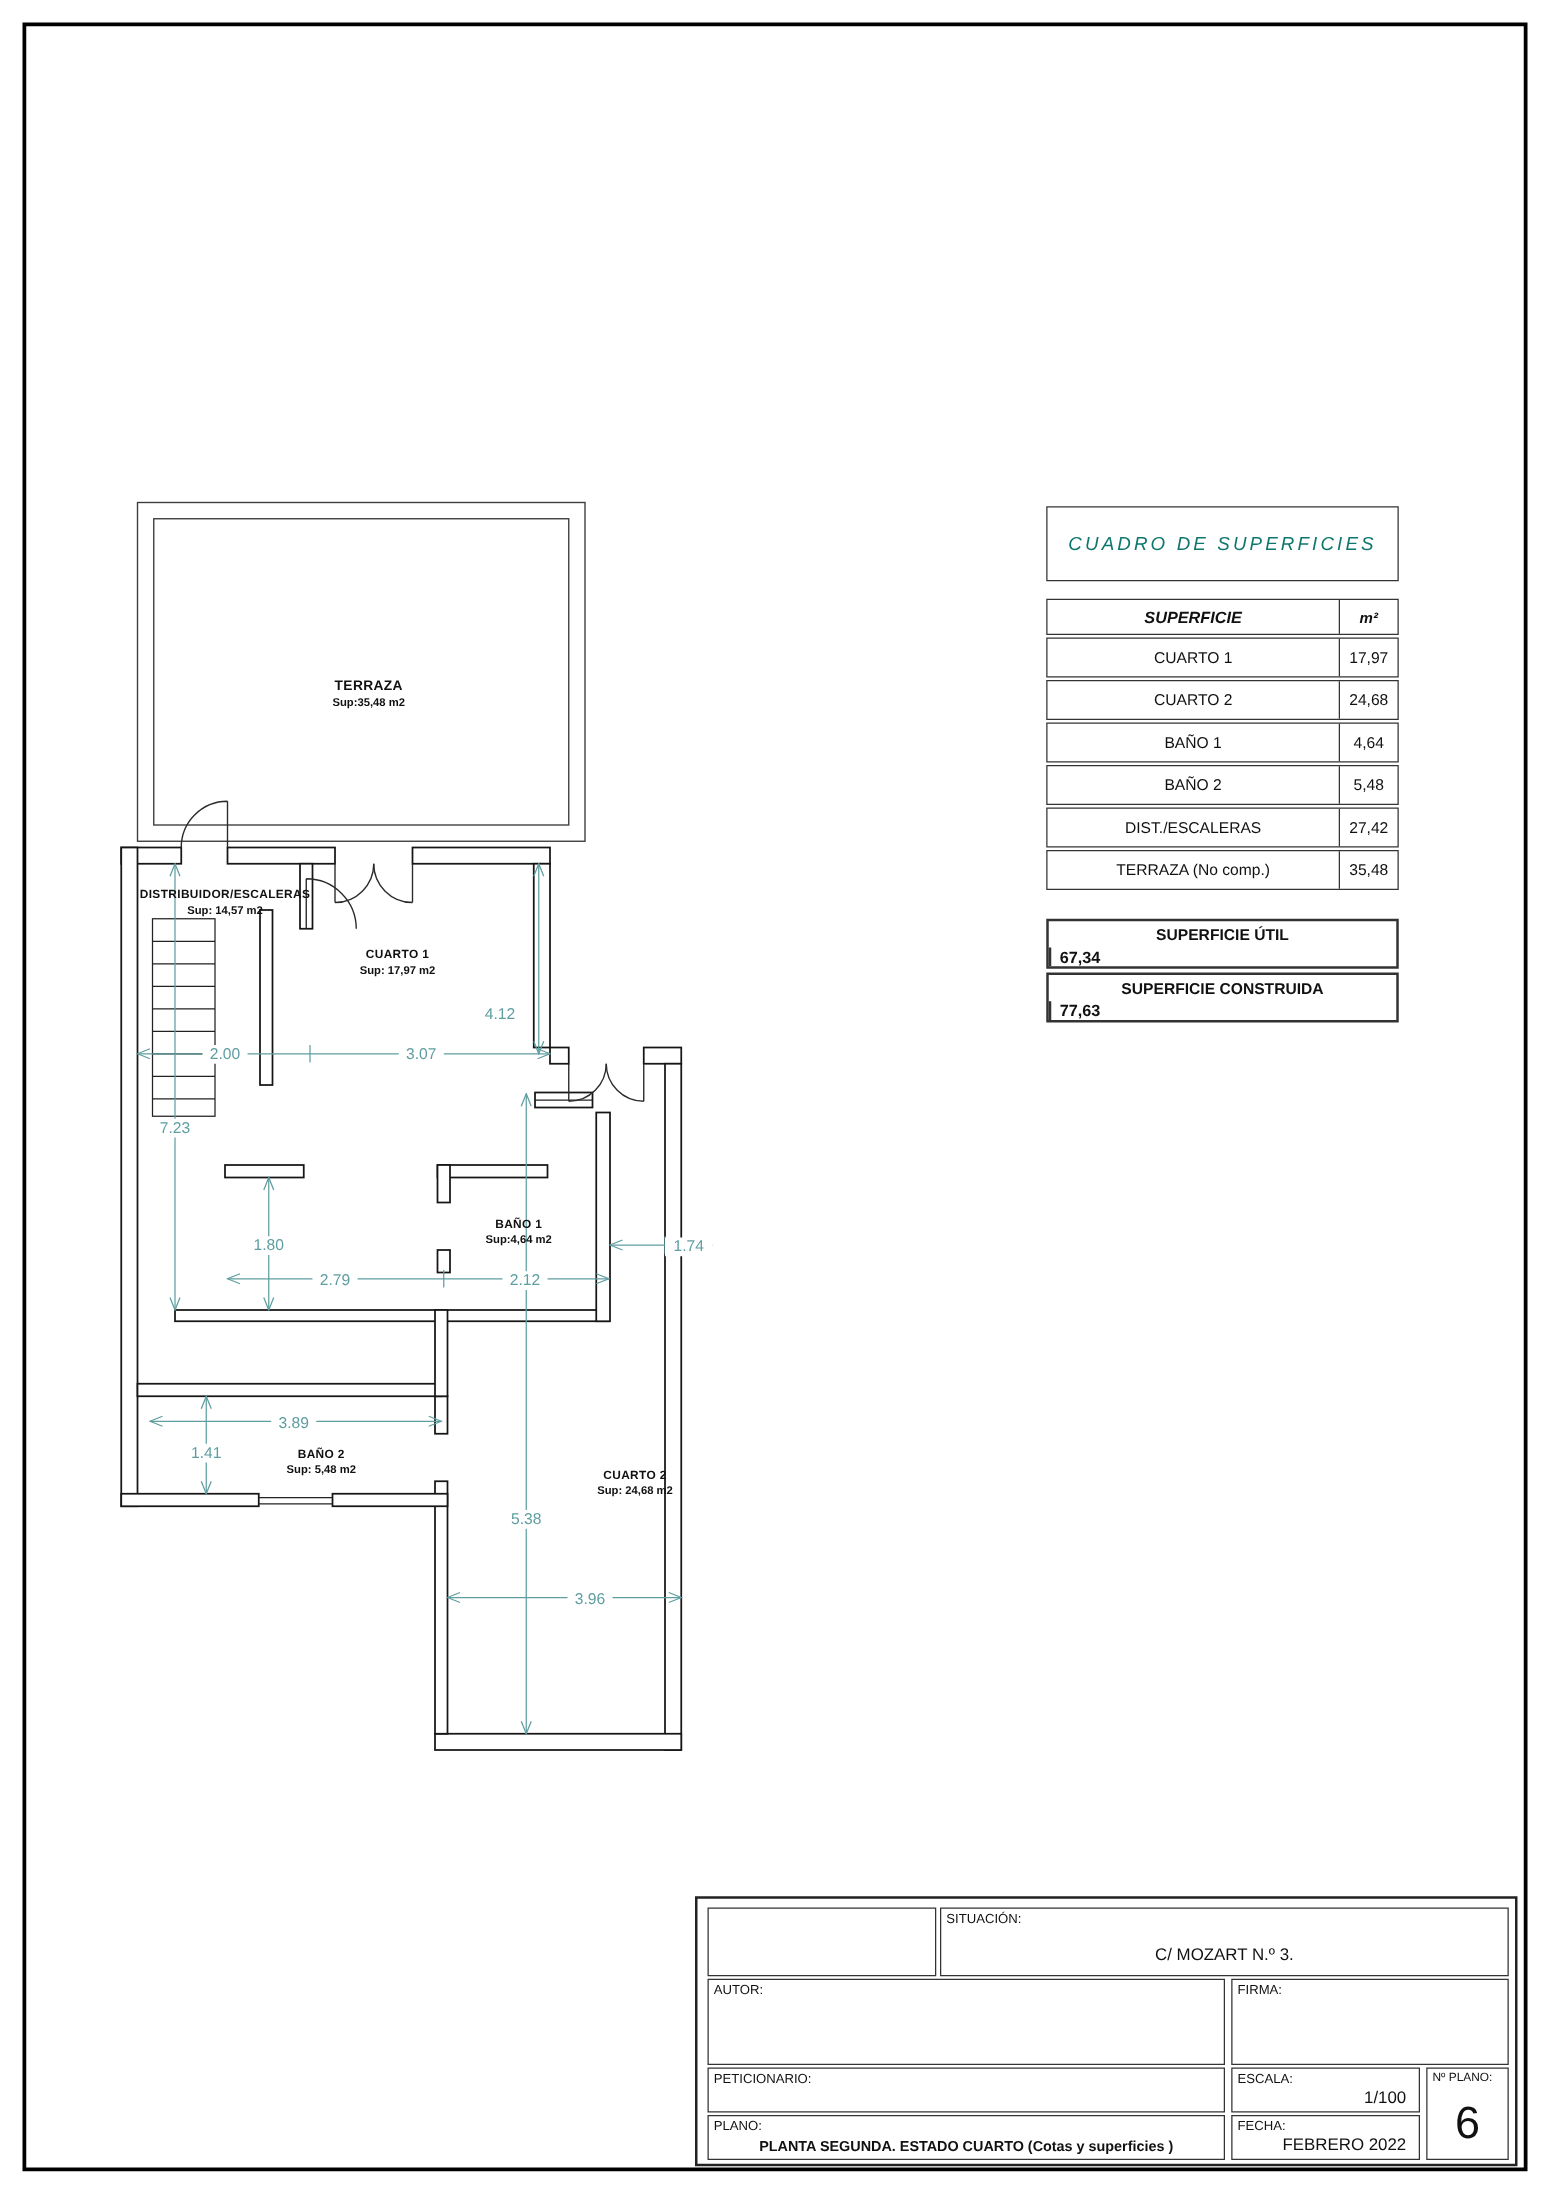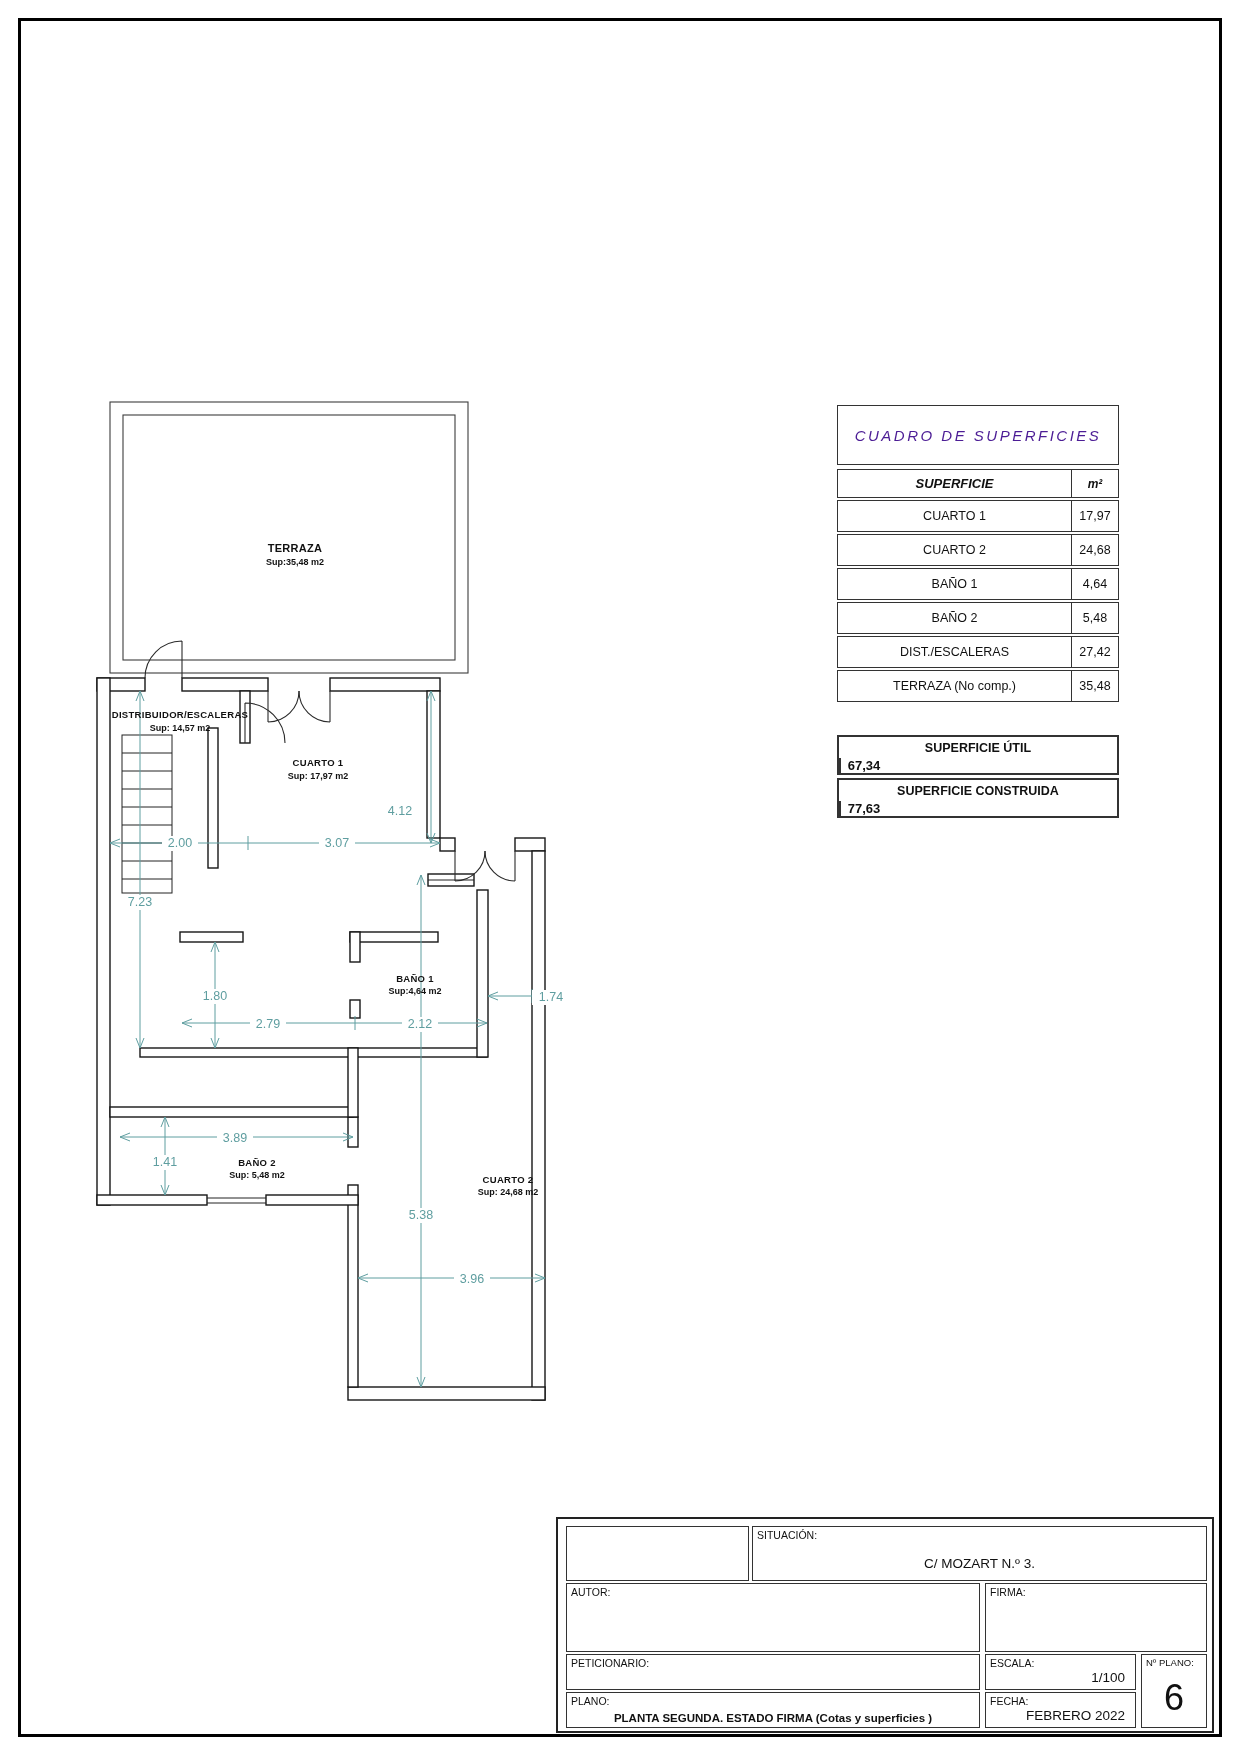--- a/index.html
+++ b/index.html
@@ -13,22 +13,22 @@
   .st{fill:none;stroke:#222;stroke-width:1;}
   .dim{fill:none;stroke:#5f9ea0;stroke-width:1;}
   .lbg{fill:#ffffff;stroke:none;}
   .dimt{fill:#5f9ea0;font-size:12.5px;text-anchor:middle;}
   .rn{fill:#111;font-size:9.5px;font-weight:bold;text-anchor:middle;letter-spacing:.3px;}
   .rs{fill:#111;font-size:9px;font-weight:bold;text-anchor:middle;}
   .rn-lg{font-size:11px;}
   
   .cuadro{position:absolute;left:837px;top:405px;width:282px;display:flex;flex-direction:column;}
   .boxrow{border:1px solid #333;background:#fff;display:flex;align-items:stretch;}
-  .tbl-title{height:58px;margin-bottom:4px;display:flex;align-items:center;justify-content:center;
-             font-style:italic;font-size:15px;letter-spacing:2.5px;color:#4c1d95;}
+  .tbl-title{height:58px;margin-bottom:14px;display:flex;align-items:center;justify-content:center;
+             font-style:italic;font-size:15px;letter-spacing:2.5px;color:#0f766e;}
   .tbl-head{height:27px;margin-bottom:2px;font-weight:bold;font-style:italic;}
   .tbl-r{height:30px;margin-bottom:2px;font-size:12.5px;}
   .c1{flex:1;display:flex;align-items:center;justify-content:center;}
   .c2{width:46px;border-left:1px solid #333;display:flex;align-items:center;justify-content:center;}
   .tbl-head .c1{font-size:13px;}
   .tbl-head .c2{font-size:12px;}
   
   .summary{position:absolute;left:837px;top:735px;width:282px;display:flex;flex-direction:column;}
   .sumrow{border:2px solid #333;background:#fff;display:flex;height:36px;margin-bottom:3px;
           font-weight:bold;flex-direction:column;}
@@ -236,21 +236,21 @@
       <span class="escala-val">1/100</span>
     </div>
 
     <div class="tb-box" style="left:583px;top:135px;width:64px;height:72px;">
       <span class="tb-label" style="font-size:9.5px;">Nº PLANO:</span>
       <div class="nplano-val">6</div>
     </div>
 
     <div class="tb-box" style="left:8px;top:173px;width:412px;height:34px;">
       <span class="tb-label">PLANO:</span>
-      <div class="plano-val">PLANTA SEGUNDA. ESTADO FIRMA (Cotas y superficies )</div>
+      <div class="plano-val">PLANTA SEGUNDA. ESTADO CUARTO (Cotas y superficies )</div>
     </div>
 
     <div class="tb-box" style="left:427px;top:173px;width:149px;height:34px;">
       <span class="tb-label">FECHA:</span>
       <span class="fecha-val">FEBRERO 2022</span>
     </div>
   </div>
 </div>
 
 </body></html>

